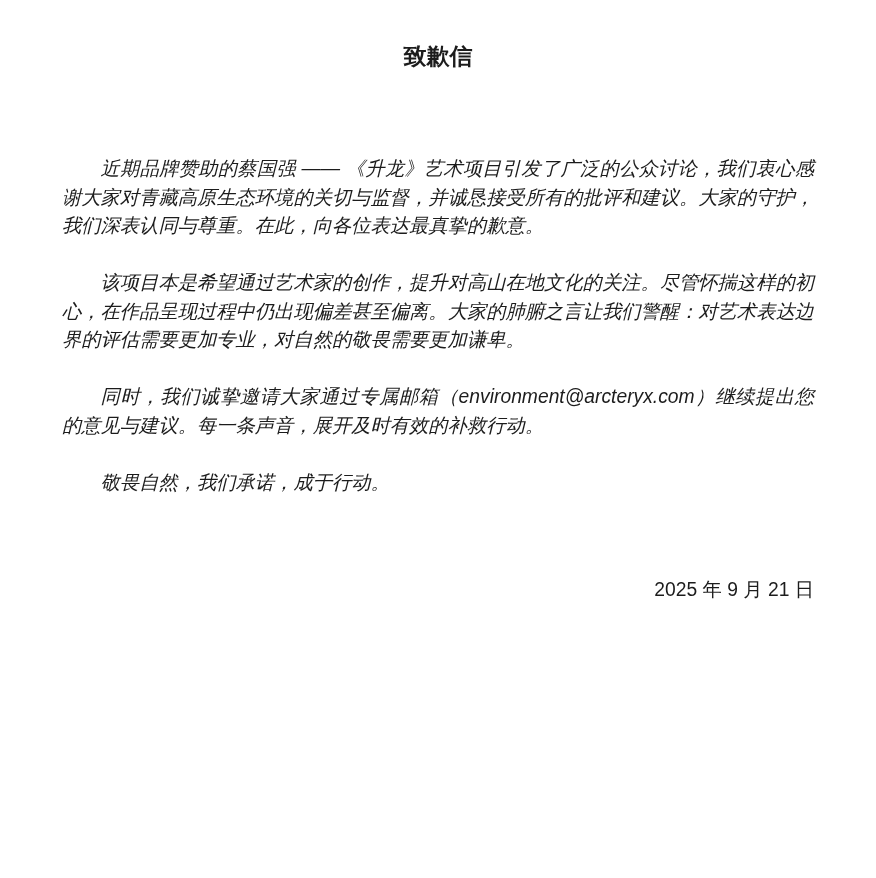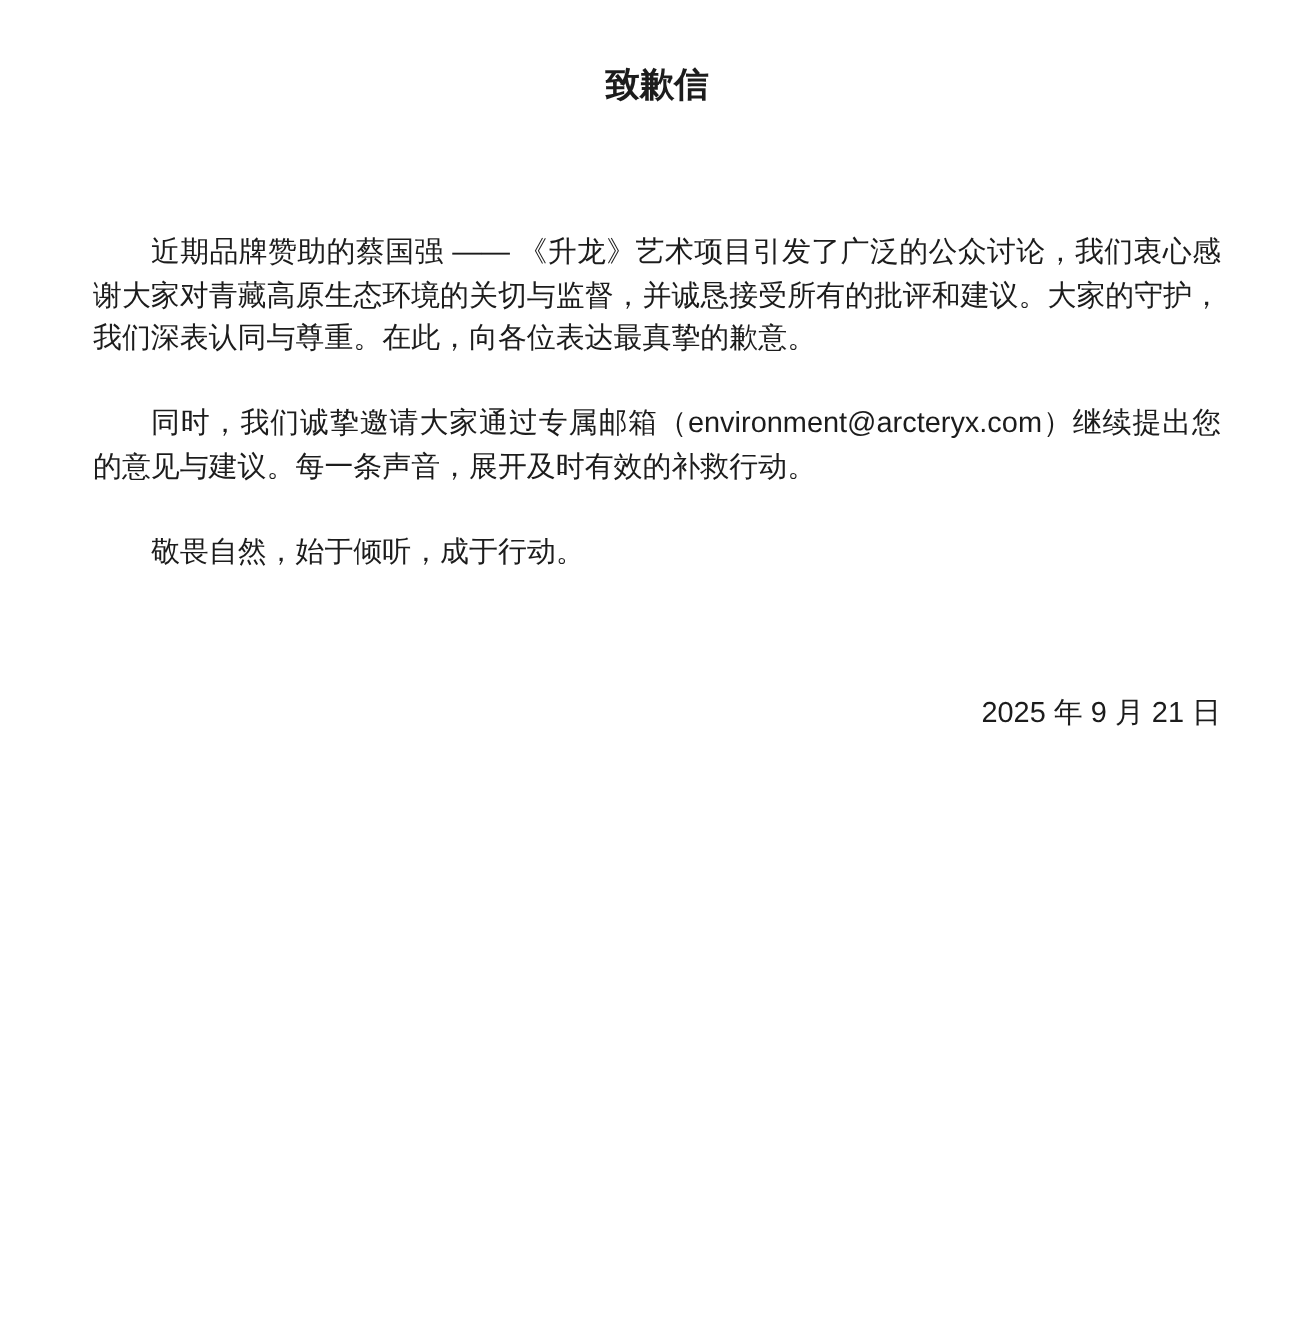--- a/index.html
+++ b/index.html
@@ -22,20 +22,21 @@
     font-weight: bold;
     text-align: center;
     margin: 0;
     line-height: 28px;
   }
   .letter-body {
     margin-top: 85px;
     font-size: 19.3px;
     line-height: 28.5px;
     text-align: justify;
+    font-style: italic;
   }
   .letter-body p {
     margin: 0 0 28.5px 0;
     text-indent: 2em;
   }
   .closing-line {
     text-indent: 2em;
   }
   .signature-block {
     margin-top: 79px;
@@ -48,21 +49,22 @@
   }
 </style>
 </head>
 <body>
 
 <div class="page">
   <h1 class="doc-title">致歉信</h1>
 
   <div class="letter-body">
     <p>近期品牌赞助的蔡国强 —— 《升龙》艺术项目引发了广泛的公众讨论，我们衷心感谢大家对青藏高原生态环境的关切与监督，并诚恳接受所有的批评和建议。大家的守护，我们深表认同与尊重。在此，向各位表达最真挚的歉意。</p>
+    <p>该项目本是希望通过艺术家的创作，提升对高山在地文化的关注。尽管怀揣这样的初心，在作品呈现过程中仍出现偏差甚至偏离。大家的肺腑之言让我们警醒：对艺术表达边界的评估需要更加专业，对自然的敬畏需要更加谦卑。</p>
     <p>同时，我们诚挚邀请大家通过专属邮箱（environment@arcteryx.com）继续提出您的意见与建议。每一条声音，展开及时有效的补救行动。</p>
 
-    <div class="closing-line">敬畏自然，始于倾听，成于行动。</div>
+    <div class="closing-line">敬畏自然，我们承诺，成于行动。</div>
   </div>
 
   <div class="signature-block">
     <div class="sig-date">2025 年 9 月 21 日</div>
   </div>
 </div>
 
 </body></html>

